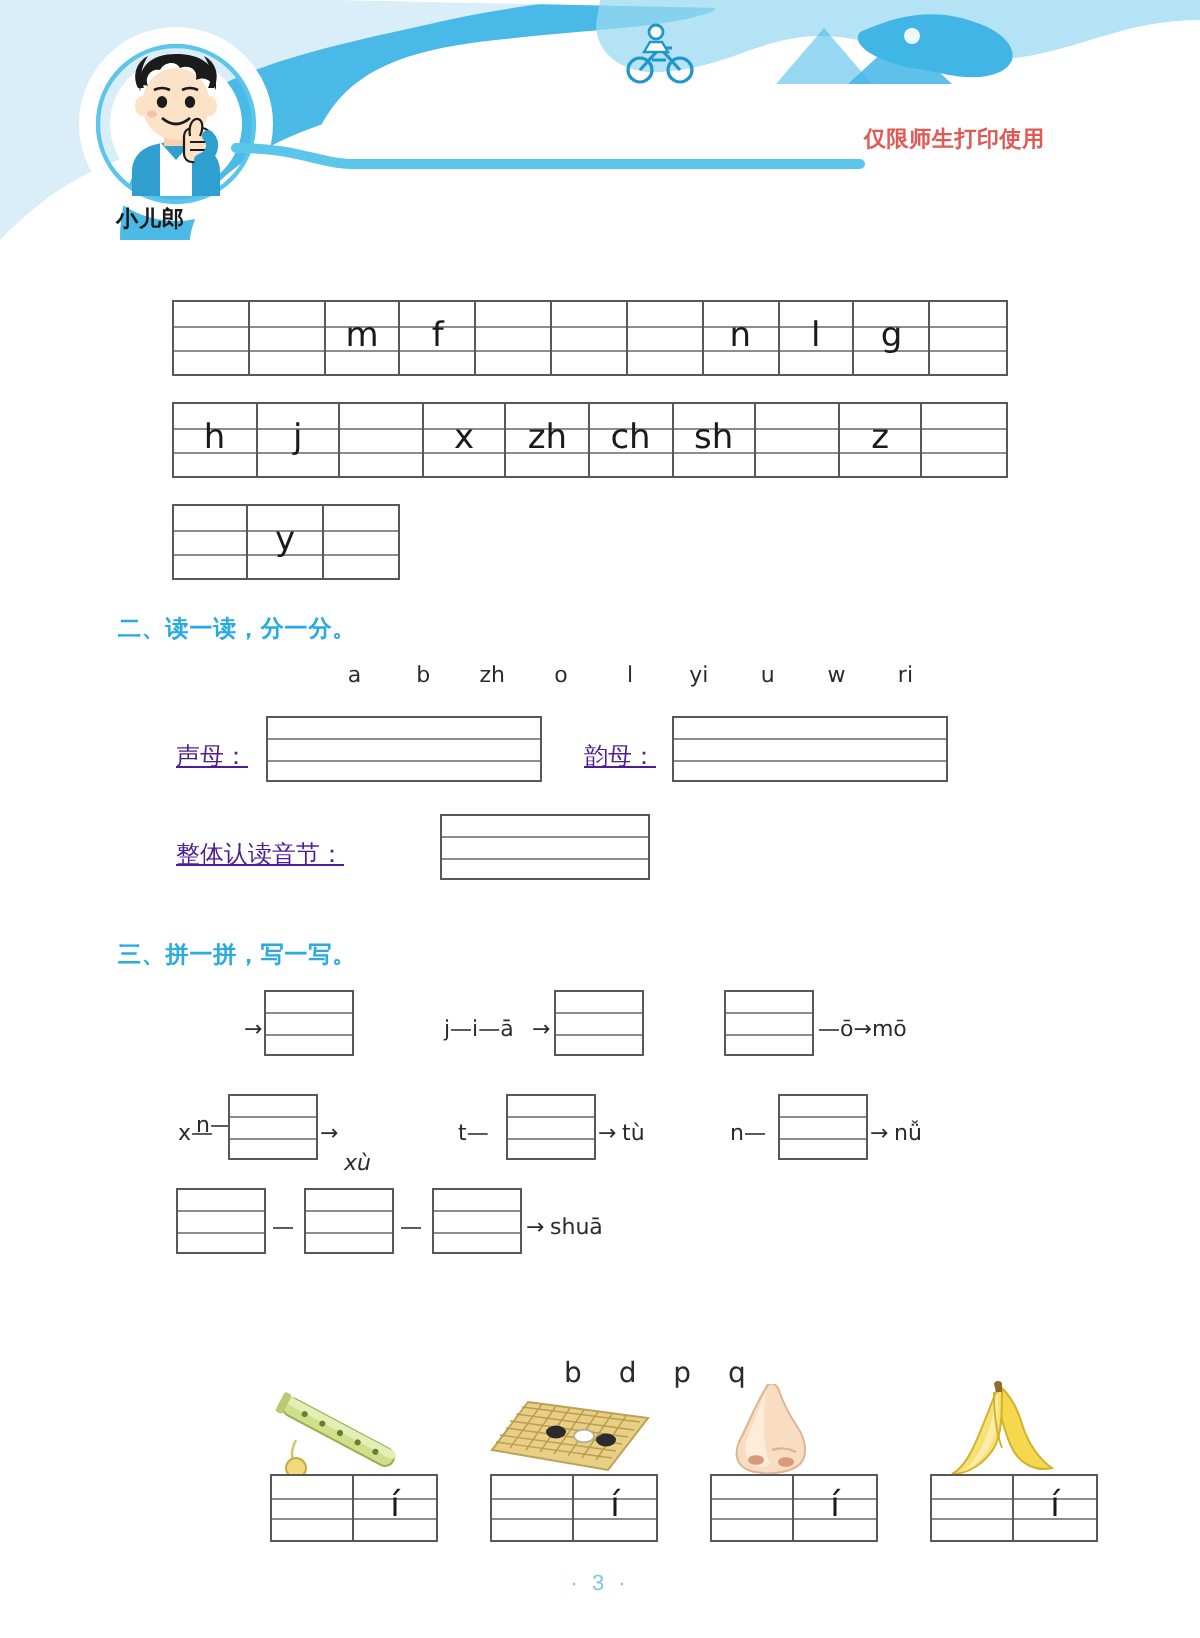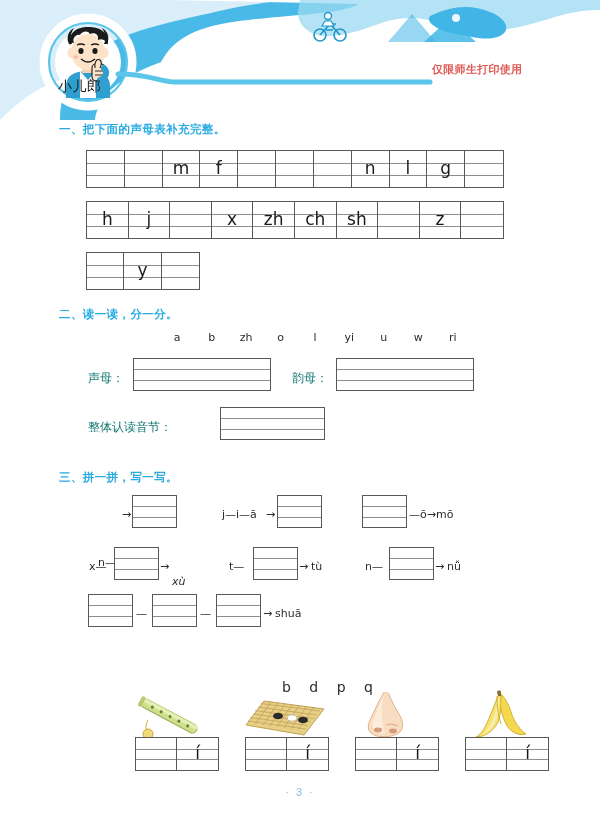--- a/index.html
+++ b/index.html
@@ -18,22 +18,22 @@
     position:absolute;left:207px;top:48px;
     font-size:21px;font-weight:bold;color:#29abe2;
     letter-spacing:1px;white-space:nowrap;
   }
   .print-note{
     position:absolute;left:432px;top:62px;
     font-size:11px;font-weight:bold;color:#e05a55;
     letter-spacing:.3px;white-space:nowrap;text-align:right;
   }
   .logo-text{
-    position:absolute;left:58px;top:78px;
-    font-size:14px;color:#1a1a1a;font-weight:normal;
+    position:absolute;left:58px;top:102px;
+    font-size:11px;color:#1a1a1a;font-weight:bold;
     letter-spacing:.5px;
   }
 
   
   .sec-head{
     position:absolute;
     font-size:11.5px;font-weight:bold;color:#29abe2;
     letter-spacing:.4px;white-space:nowrap;
   }
 
@@ -75,21 +75,21 @@
   
   .letters-row{
     position:absolute;display:flex;
     font-size:11px;color:#2b2b2b;
     font-family:"DejaVu Sans",sans-serif;
   }
   .letters-row span{display:inline-block;text-align:center;}
   .cn-label{
     position:absolute;
     font-family:"Liberation Serif","DejaVu Serif",serif;
-    font-size:12px;color:#0f766e;white-space:nowrap;
+    font-size:12px;color:#4c1d95;white-space:nowrap;text-decoration:underline;
   }
 
   
   .formula{
     position:absolute;
     font-size:11px;color:#2b2b2b;
     font-family:"DejaVu Sans",sans-serif;
     white-space:nowrap;
   }
 
@@ -179,21 +179,20 @@
           <path d="M3,11 L11,11 M3,15 L11,15" stroke="#1b1b1b" stroke-width="0.9"></path>
         </g>
 
         <path d="M100,80 C106,78 108,72 104,68" stroke="#2f9fd0" stroke-width="6" fill="none" stroke-linecap="round"></path>
       </g>
     </svg>
     <div class="print-note">仅限师生打印使用</div>
     <div class="logo-text">小儿郎</div>
   </div>
 
-  <div class="sec-head" style="left:59px;top:122px;">一、把下面的声母表补充完整。</div>
 
   <div class="pgrid" id="grid-row-1" style="left:86px;top:150px;width:418px;height:38px;">
       <div class="pcell" style="width: 9.09091%;"></div>
       <div class="pcell" style="width: 9.09091%;"></div>
       <div class="pcell" style="width: 9.09091%;">
         <span class="glyph">m</span>
       </div>
       <div class="pcell" style="width: 9.09091%;">
         <span class="glyph">f</span>
       </div>

